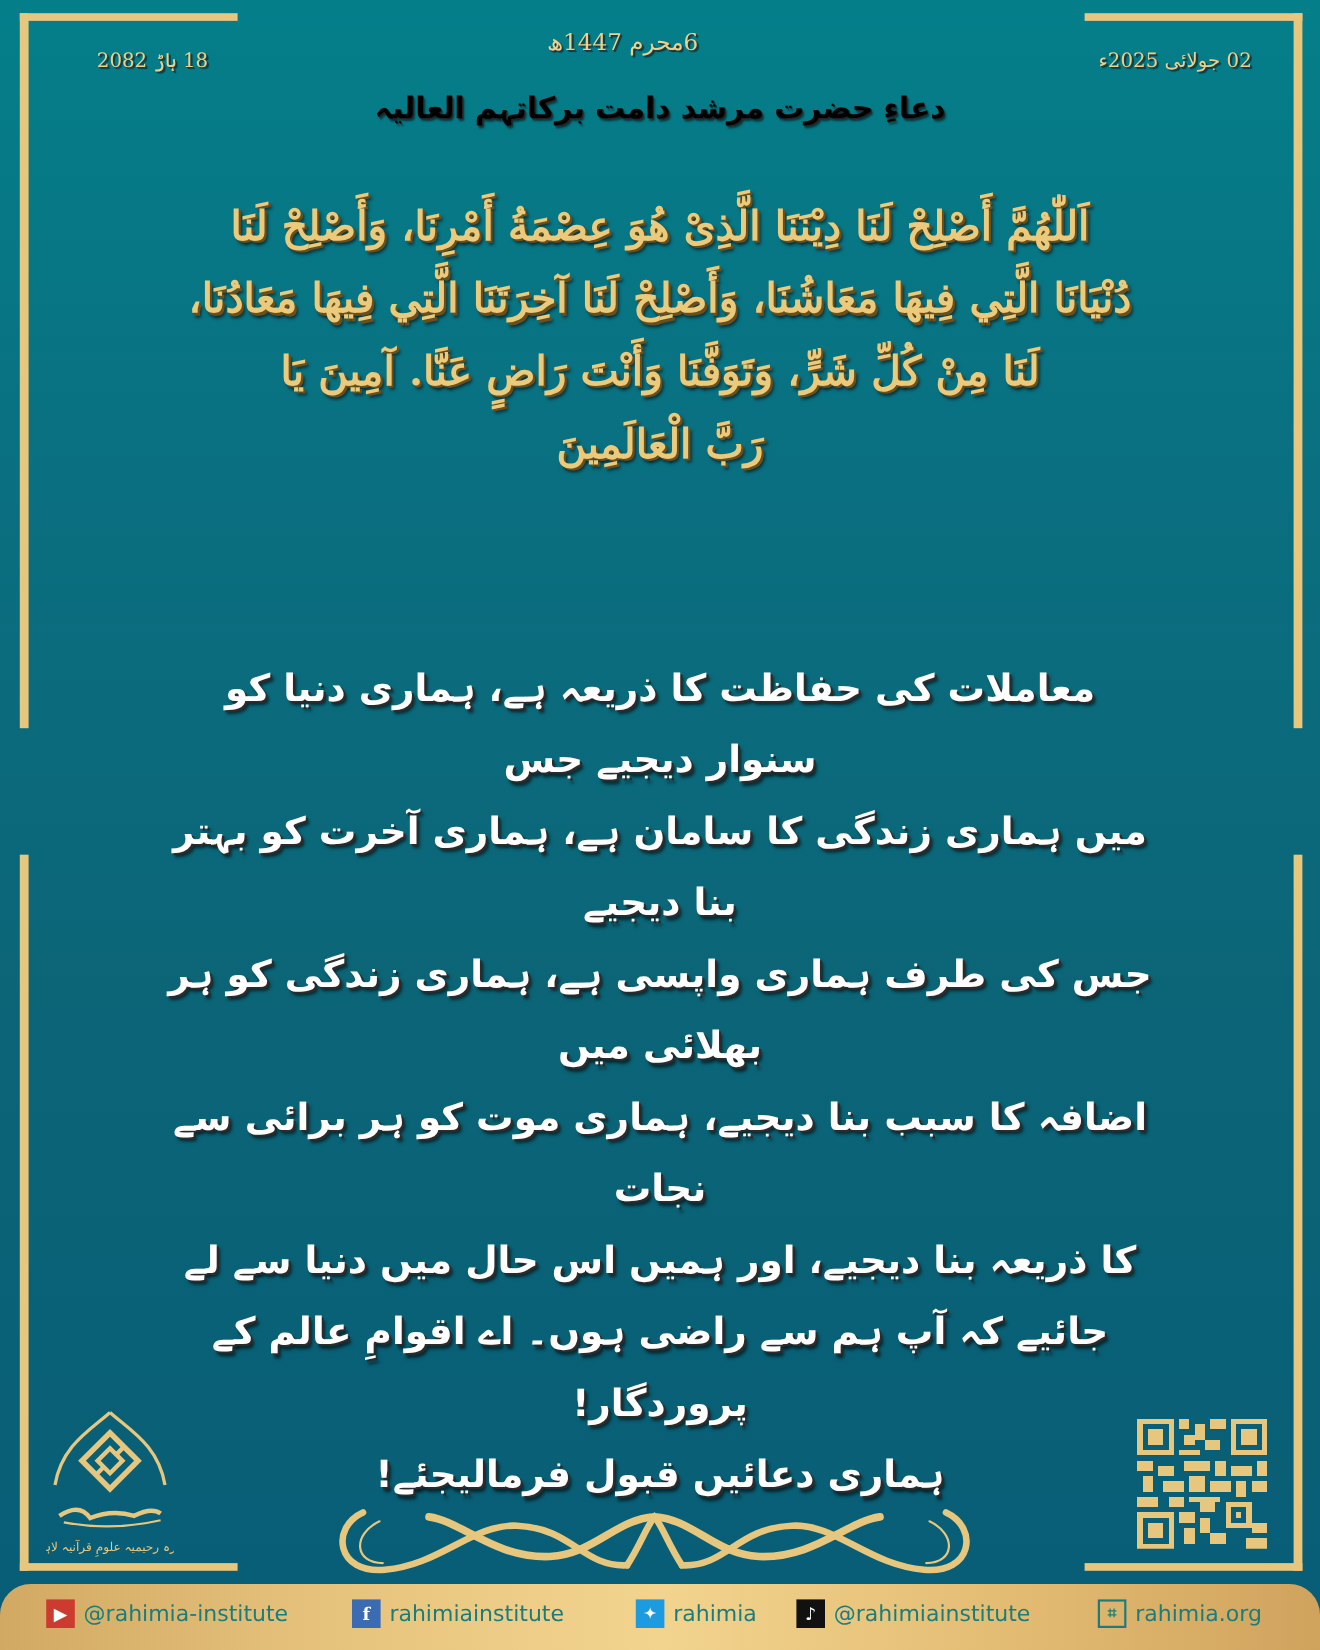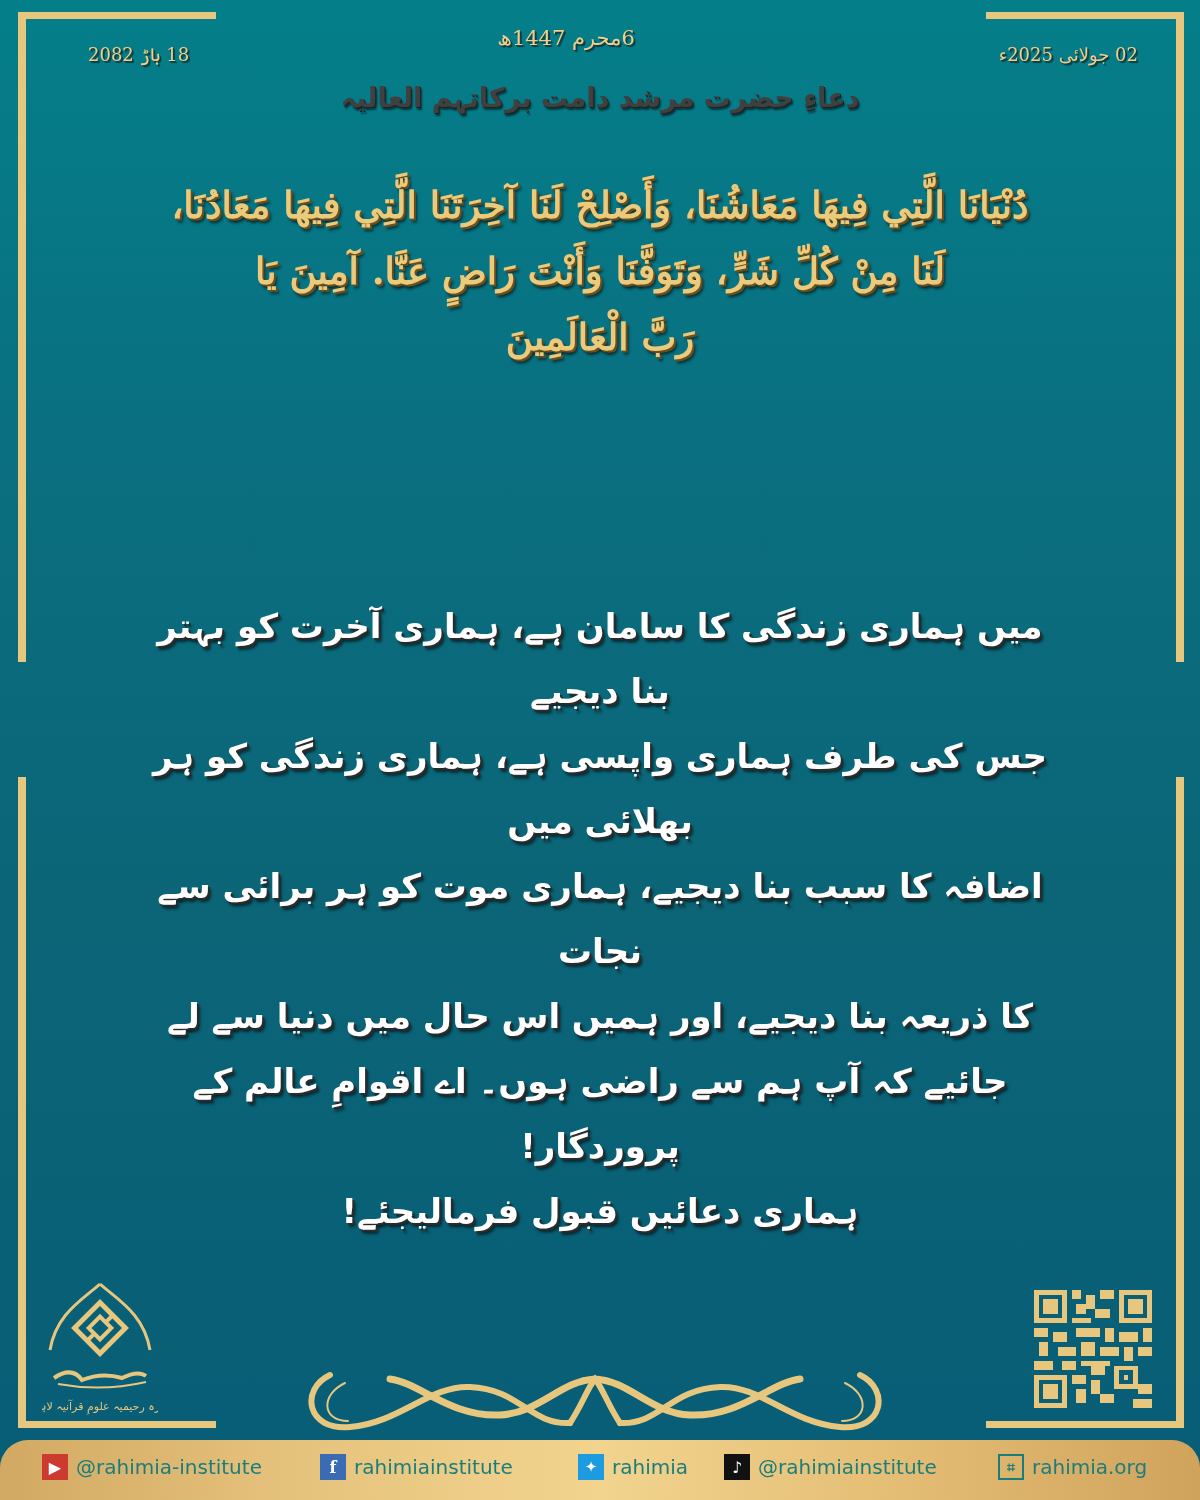--- a/index.html
+++ b/index.html
@@ -4,21 +4,21 @@
 <style>
   html,body{margin:0;padding:0;}
   body{width:1200px;height:1500px;overflow:hidden;position:relative;
     background:linear-gradient(180deg,#047f8a 0%,#0a6f80 30%,#0b6577 60%,#075d76 100%);
     font-family:"DejaVu Sans",sans-serif;}
   .frame{position:absolute;background:#e7c67e;}
   .hdr-date{position:absolute;top:44px;font-family:"DejaVu Serif",serif;font-size:18px;color:#ecd08c;
     text-shadow:1px 1px 0 #1f3b3f,2px 2px 1px rgba(0,0,0,.5);direction:rtl;}
   .hijri{position:absolute;top:26px;left:0;width:1132px;text-align:center;font-family:"DejaVu Serif",serif;
     font-size:21px;color:#ecd08c;text-shadow:1px 1px 0 #1f3b3f,2px 2px 1px rgba(0,0,0,.5);direction:rtl;}
-  .title{position:absolute;top:82px;left:0;width:1200px;text-align:center;direction:rtl;color:#404040;
+  .title{position:absolute;top:82px;left:0;width:1200px;text-align:center;direction:rtl;color:#000000;
     font-size:27px;font-weight:bold;text-shadow:1px 1px 0 #222,2px 3px 2px rgba(0,0,0,.55);}
   .arabic{position:absolute;top:172px;left:110px;width:980px;direction:rtl;text-align:center;
     font-family:"DejaVu Serif",serif;font-weight:bold;font-size:37px;line-height:66px;color:#ecca7c;
     text-shadow:2px 2px 0 #6a4e1c,3px 4px 3px rgba(0,0,0,.6);}
   .urdu{position:absolute;top:594px;left:150px;width:900px;direction:rtl;text-align:center;
     font-size:34px;line-height:65px;color:#fff;font-weight:bold;
     text-shadow:2px 2px 0 #2b2b2b,3px 4px 3px rgba(0,0,0,.6);}
   .logo{position:absolute;left:42px;top:1280px;width:116px;height:140px;}
   .flourish{position:absolute;left:300px;top:1365px;width:590px;height:72px;}
   .qr{position:absolute;left:1033px;top:1290px;width:120px;height:118px;}
@@ -41,26 +41,28 @@
 <div class="frame" style="left:1176px;top:777px;width:8px;height:651px;"></div>
 <div class="frame" style="left:18px;top:1421px;width:198px;height:7px;"></div>
 <div class="frame" style="left:986px;top:1421px;width:198px;height:7px;"></div>
 
 <div class="hijri">6محرم 1447ھ</div>
 <div class="hdr-date" style="left:88px;">18 ہاڑ 2082</div>
 <div class="hdr-date" style="right:62px;">02 جولائی 2025ء</div>
 <div class="title">دعاءِ حضرت مرشد دامت برکاتہم العالیہ</div>
 
 <div class="arabic">
+  <div>اَللّٰهُمَّ أَصْلِحْ لَنَا دِيْنَنَا الَّذِىْ هُوَ عِصْمَةُ أَمْرِنَا، وَأَصْلِحْ لَنَا</div>
   <div>دُنْيَانَا الَّتِي فِيهَا مَعَاشُنَا، وَأَصْلِحْ لَنَا آخِرَتَنَا الَّتِي فِيهَا مَعَادُنَا،</div>
   <div>لَنَا مِنْ كُلِّ شَرٍّ، وَتَوَفَّنَا وَأَنْتَ رَاضٍ عَنَّا. آمِينَ يَا</div>
   <div>رَبَّ الْعَالَمِينَ</div>
 </div>
 
 <div class="urdu">
+  <div>معاملات کی حفاظت کا ذریعہ ہے، ہماری دنیا کو سنوار دیجیے جس</div>
   <div>میں ہماری زندگی کا سامان ہے، ہماری آخرت کو بہتر بنا دیجیے</div>
   <div>جس کی طرف ہماری واپسی ہے، ہماری زندگی کو ہر بھلائی میں</div>
   <div>اضافہ کا سبب بنا دیجیے، ہماری موت کو ہر برائی سے نجات</div>
   <div>کا ذریعہ بنا دیجیے، اور ہمیں اس حال میں دنیا سے لے</div>
   <div>جائیے کہ آپ ہم سے راضی ہوں۔ اے اقوامِ عالم کے پروردگار!</div>
   <div>ہماری دعائیں قبول فرمالیجئے!</div>
 </div>
 
 <div class="logo">
   <svg width="116" height="140" viewBox="0 0 116 140">

